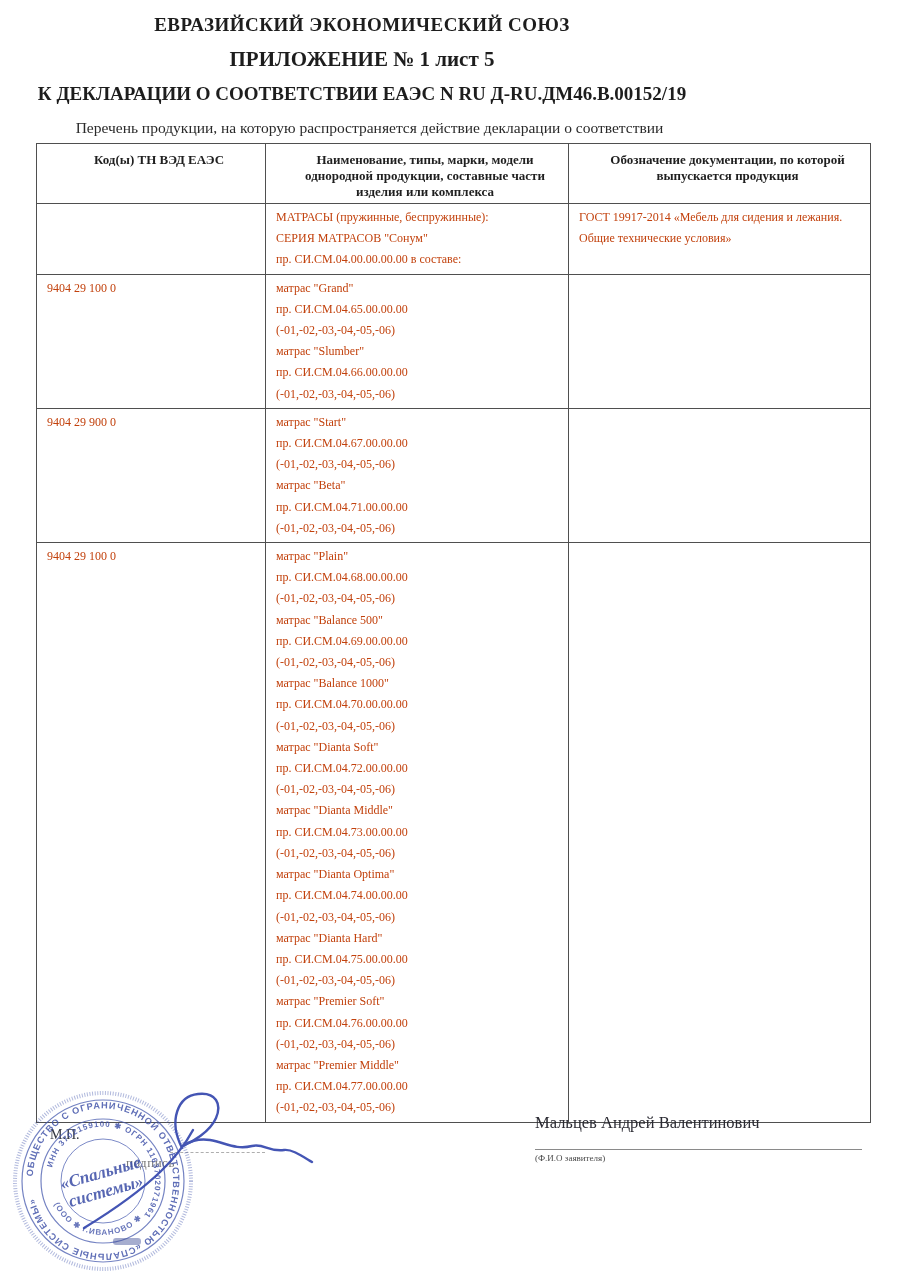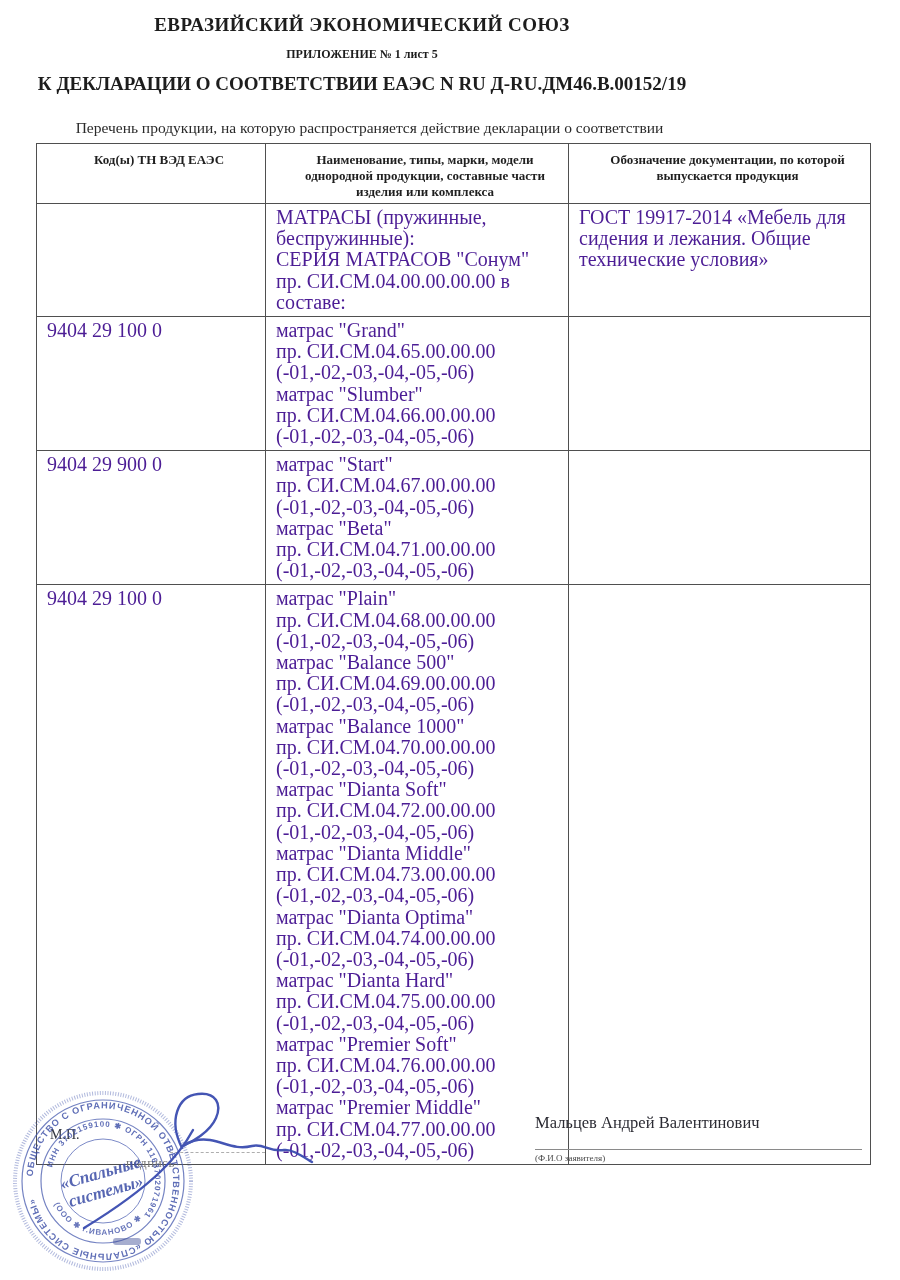--- a/index.html
+++ b/index.html
@@ -1,27 +1,27 @@
 <!DOCTYPE html>
 <html><head>
 <meta charset="utf-8">
 <style>
   html,body{margin:0;padding:0;}
   body{width:900px;height:1280px;background:#ffffff;position:relative;
        font-family:"Liberation Serif","DejaVu Serif",serif;color:#222;overflow:hidden;}
   .page{position:absolute;inset:0;}
   .doc-header{position:absolute;left:0;top:14px;width:724px;text-align:center;color:#1d1d1d;}
   .doc-header .t1{font-size:19px;font-weight:bold;letter-spacing:.5px;margin-bottom:11px;}
-  .doc-header .t2{font-size:12px;font-weight:bold;margin-bottom:11px;}
+  .doc-header .t2{font-size:21px;font-weight:bold;margin-bottom:11px;}
   .doc-header .t3{font-size:19px;font-weight:bold;}
   .subtitle{position:absolute;left:0;top:119px;width:739px;text-align:center;font-size:15.5px;color:#2a2a2a;}
   table.main{position:absolute;left:36px;top:143px;width:834px;border-collapse:collapse;table-layout:fixed;}
   table.main th,table.main td{border:1px solid #4f4f4f;vertical-align:top;padding:3px 8px 3px 10px;}
   table.main th{font-size:13px;font-weight:bold;text-align:center;padding-top:8px;color:#1f1f1f;line-height:16px;padding-left:24px;}
-  table.main td{font-size:20px;line-height:21.2px;color:#4c1d95;}
+  table.main td{font-size:12px;line-height:21.2px;color:#c2410c;}
   tr.hdr{height:54px;}
   tr.r0{height:66px;}
   tr.r1{height:127px;}
   tr.r2{height:127px;}
   tr.r3{height:580px;}
   .mp{position:absolute;left:50px;top:1127px;font-size:14px;color:#30343f;z-index:3;}
   .sig-dashes{position:absolute;left:170px;top:1152px;width:95px;border-top:1px dashed #9a9a9a;opacity:.8;z-index:1;}
   .sig-caption{position:absolute;left:126px;top:1155px;font-size:13px;color:#777;letter-spacing:.5px;z-index:1;}
   .name-block{position:absolute;left:535px;top:1113px;width:327px;text-align:left;}
   .name{font-size:16.5px;color:#2b2b33;}

